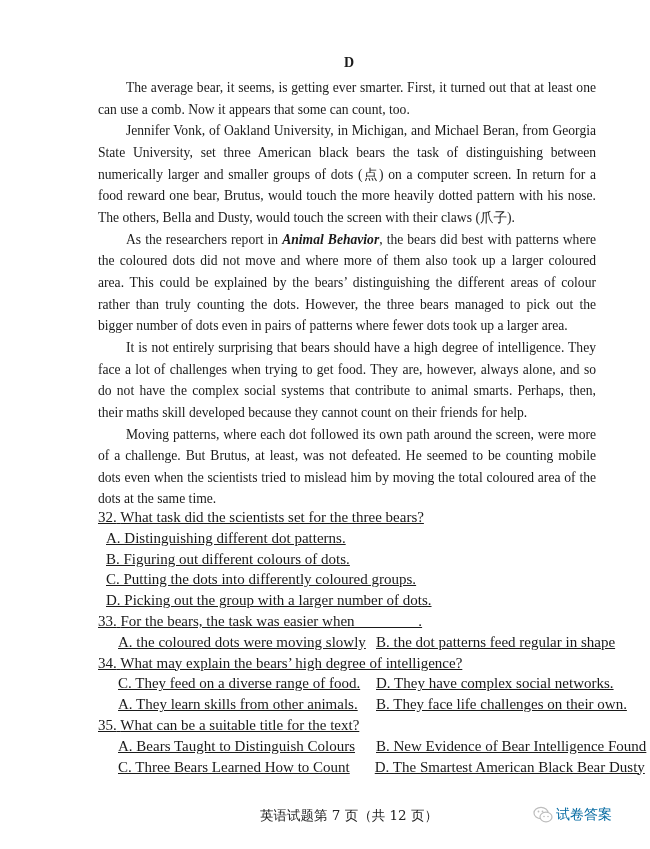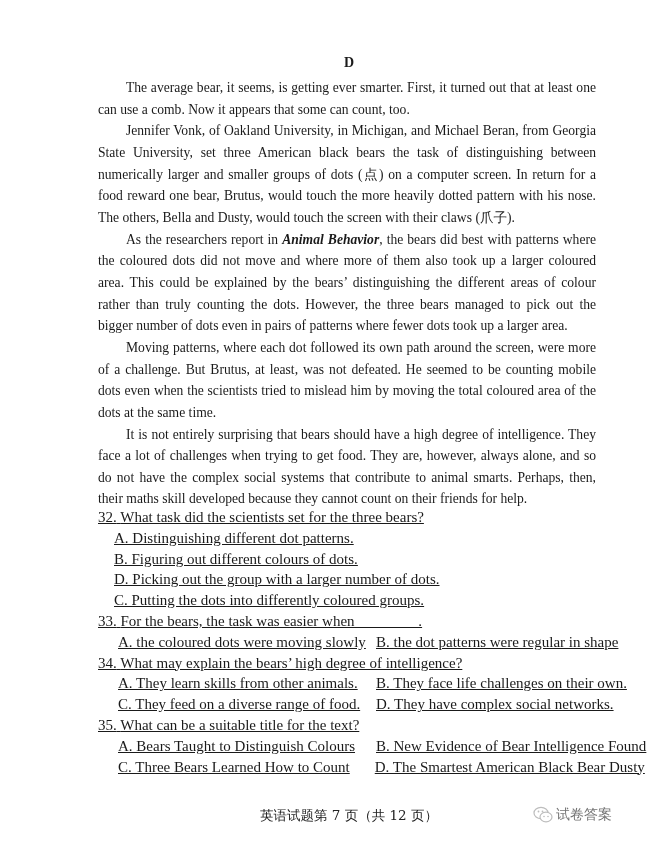--- a/index.html
+++ b/index.html
@@ -53,21 +53,21 @@
       font-size: 15px;
       line-height: 20.8px;
       text-decoration: underline;
     }
     .q-stem {
       margin: 0;
       white-space: nowrap;
     }
     .opt {
       white-space: nowrap;
-      margin-left: 16px;
+      margin-left: 8px;
     }
     .opt-row {
       display: flex;
       margin-left: 20px;
       white-space: nowrap;
       gap: 25px;
     }
     .opt-row .col-a { width: 233px; }
     .opt-row .col-b { }
     .footer {
@@ -81,68 +81,68 @@
       width: 646px;
       font-family: "DejaVu Serif", serif;
       color: #222;
     }
     .watermark {
       position: absolute;
       left: 533px;
       top: 806px;
       display: flex;
       align-items: center;
-      color: #737373;
+      color: #0369a1;
       font-size: 14px;
       font-family: "DejaVu Sans", sans-serif;
     }
     .watermark svg { margin-right: 3px; }
   </style>
 </head>
 <body>
 
 <div class="page">
 
   <div class="section-letter">D</div>
 
   <div class="passage">
     <p>The average bear, it seems, is getting ever smarter. First, it turned out that at least one can use a comb. Now it appears that some can count, too.</p>
     <p>Jennifer Vonk, of Oakland University, in Michigan, and Michael Beran, from Georgia State University, set three American black bears the task of distinguishing between numerically larger and smaller groups of dots (点) on a computer screen. In return for a food reward one bear, Brutus, would touch the more heavily dotted pattern with his nose. The others, Bella and Dusty, would touch the screen with their claws (爪子).</p>
     <p><span>As the researchers report in </span><em>Animal Behavior</em><span>, the bears did best with patterns where the coloured dots did not move and where more of them also took up a larger coloured area. This could be explained by the bears’ distinguishing the different areas of colour rather than truly counting the dots. However, the three bears managed to pick out the bigger number of dots even in pairs of patterns where fewer dots took up a larger area.</span></p>
+    <p>It is not entirely surprising that bears should have a high degree of intelligence. They face a lot of challenges when trying to get food. They are, however, always alone, and so do not have the complex social systems that contribute to animal smarts. Perhaps, then, their maths skill developed because they cannot count on their friends for help.</p>
     <p>Moving patterns, where each dot followed its own path around the screen, were more of a challenge. But Brutus, at least, was not defeated. He seemed to be counting mobile dots even when the scientists tried to mislead him by moving the total coloured area of the dots at the same time.</p>
-    <p>It is not entirely surprising that bears should have a high degree of intelligence. They face a lot of challenges when trying to get food. They are, however, always alone, and so do not have the complex social systems that contribute to animal smarts. Perhaps, then, their maths skill developed because they cannot count on their friends for help.</p>
   </div>
 
   <div class="questions">
 
     <div>
       <div class="q-stem"><span>32.</span> <span>What task did the scientists set for the three bears?</span></div>
       <div class="opt">A. Distinguishing different dot patterns.</div>
       <div class="opt">B. Figuring out different colours of dots.</div>
+      <div class="opt">C. Putting the dots into differently coloured groups.</div>
       <div class="opt">D. Picking out the group with a larger number of dots.</div>
-      <div class="opt">C. Putting the dots into differently coloured groups.</div>
     </div>
 
     <div>
       <div class="q-stem"><span>33.</span> <span>For the bears, the task was easier when ________.</span></div>
       <div class="opt-row">
         <span class="col-a">A. the coloured dots were moving slowly</span>
-        <span class="col-b">B. the dot patterns were regular in shape</span>
+        <span class="col-b">B. the dot patterns feed regular in shape</span>
       </div>
     </div>
 
     <div>
       <div class="q-stem"><span>34.</span> <span>What may explain the bears’ high degree of intelligence?</span></div>
       <div class="opt-row">
+        <span class="col-a">C. They feed on a diverse range of food.</span>
+        <span class="col-b">D. They have complex social networks.</span>
+      </div>
+      <div class="opt-row">
         <span class="col-a">A. They learn skills from other animals.</span>
         <span class="col-b">B. They face life challenges on their own.</span>
-      </div>
-      <div class="opt-row">
-        <span class="col-a">C. They feed on a diverse range of food.</span>
-        <span class="col-b">D. They have complex social networks.</span>
       </div>
     </div>
 
     <div>
       <div class="q-stem"><span>35.</span> <span>What can be a suitable title for the text?</span></div>
       <div class="opt-row">
         <span class="col-a">A. Bears Taught to Distinguish Colours</span>
         <span class="col-b">B. New Evidence of Bear Intelligence Found</span>
       </div>
       <div class="opt-row">

